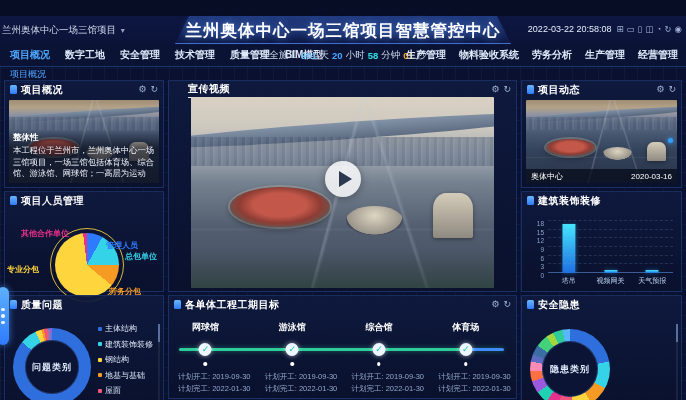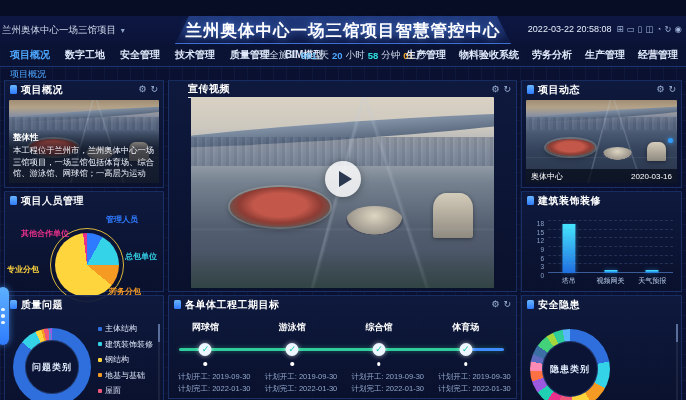--- a/index.html
+++ b/index.html
@@ -93,21 +93,21 @@
   #dynamics-scene{left:4px;right:4px;top:19px;bottom:4px;}
   .img-caption{position:absolute;left:0;right:0;bottom:0;height:14px;background:rgba(4,10,24,.72);
     display:flex;justify-content:space-between;align-items:center;padding:0 5px;font-size:8px;color:#fff;z-index:4;}
   .car-dot{position:absolute;right:4px;top:46%;width:5px;height:5px;border-radius:50%;
     background:#2f9dff;box-shadow:0 0 4px #2f9dff;z-index:4;cursor:pointer;}
   
   #personnel-chart{position:absolute;inset:17px 0 0 0;}
   #personnel-pie{position:absolute;left:50px;top:24px;width:64px;height:64px;border-radius:50%;}
   #personnel-pie::after{content:"";position:absolute;inset:-5px;border:1.5px solid rgba(255,213,62,.85);border-radius:50%;}
   .pie-label{position:absolute;font-size:8px;font-weight:bold;white-space:nowrap;}
-  .pl-0{left:101px;top:5px;}   
+  .pl-0{left:101px;top:31px;}   
   .pl-1{left:120px;top:42px;}   
   .pl-2{left:104px;top:77px;}   
   .pl-3{left:2px;top:55px;}     
   .pl-4{left:16px;top:19px;}
   
   .donut{position:absolute;border-radius:50%;}
   .donut::after{content:"";position:absolute;inset:12px;background:#0b1434;border-radius:50%;
     box-shadow:inset 0 0 0 1px rgba(90,140,230,.3);}
   .donut-center{position:absolute;left:0;right:0;top:50%;transform:translateY(-50%);
     text-align:center;font-size:9px;color:#dfe8fa;z-index:2;letter-spacing:1px;font-weight:bold;}

